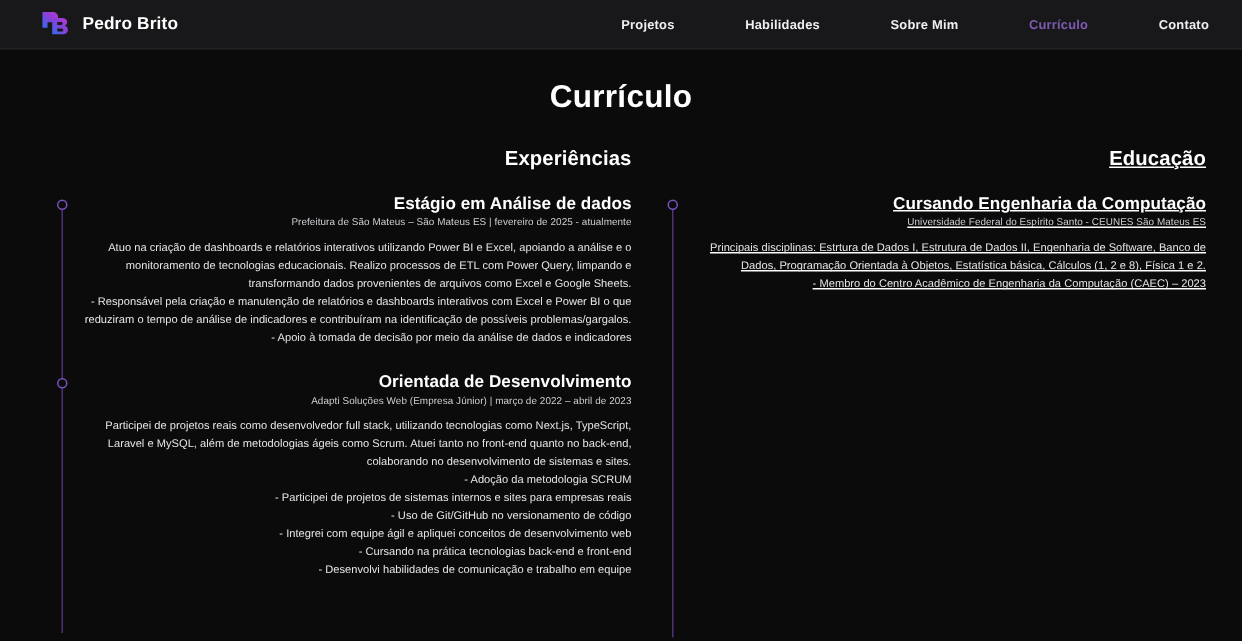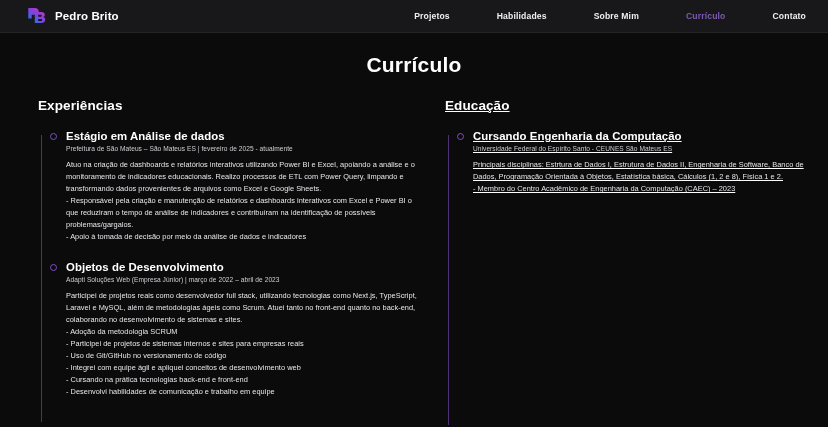--- a/index.html
+++ b/index.html
@@ -75,20 +75,21 @@
     color: #ffffff;
     margin-top: 20px;
   }
 
   
   .columns {
     display: flex;
     margin-top: 21px;
     padding: 0 24px 0 38px;
     gap: 0;
+    text-align: right;
   }
 
   .column { flex: 0 0 50%; position: relative; }
   .column.right { padding-left: 24px; text-decoration: underline; }
 
   .section-title {
     font-size: 13.5px;
     font-weight: 700;
     color: #ffffff;
     letter-spacing: .1px;
@@ -103,21 +104,21 @@
 
   .timeline-rail {
     position: absolute;
     left: 3px;
     top: 6px;
     bottom: 0;
     width: 1px;
     background: #4e3277;
   }
 
-  .timeline .entry { position: relative; margin-left: 12px; }
+  .timeline .entry { position: relative; }
   .timeline .entry + .entry { margin-top: 17px; }
 
   .entry-dot {
     position: absolute;
     left: -16px;
     top: 4px;
     width: 7px;
     height: 7px;
     border: 1px solid #7a50c0;
     border-radius: 50%;
@@ -195,29 +196,29 @@
     <h2 class="section-title">Experiências</h2>
 
     <div class="timeline">
       <span class="timeline-rail"></span>
 
       <article class="entry">
         <span class="entry-dot"></span>
         <h3 class="entry-title">Estágio em Análise de dados</h3>
         <div class="entry-meta">Prefeitura de São Mateus – São Mateus ES | fevereiro de 2025 - atualmente</div>
         <div class="entry-body">
-          <p>Atuo na criação de dashboards e relatórios interativos utilizando Power BI e Excel, apoiando a análise e o monitoramento de indicadores educacionais. Realizo processos de ETL com Power Query, limpando e transformando dados provenientes de arquivos como Excel e Google Sheets.</p>
+          <p>Atuo na criação de dashboards e relatórios interativos utilizando Power BI e Excel, apoiando a análise e o monitoramento de tecnologias educacionais. Realizo processos de ETL com Power Query, limpando e transformando dados provenientes de arquivos como Excel e Google Sheets.</p>
           <p>- Responsável pela criação e manutenção de relatórios e dashboards interativos com Excel e Power BI o que reduziram o tempo de análise de indicadores e contribuíram na identificação de possíveis problemas/gargalos.</p>
           <p>- Apoio à tomada de decisão por meio da análise de dados e indicadores</p>
         </div>
       </article>
 
       <article class="entry">
         <span class="entry-dot"></span>
-        <h3 class="entry-title">Objetos de Desenvolvimento</h3>
+        <h3 class="entry-title">Orientada de Desenvolvimento</h3>
         <div class="entry-meta">Adapti Soluções Web (Empresa Júnior) | março de 2022 – abril de 2023</div>
         <div class="entry-body">
           <p>Participei de projetos reais como desenvolvedor full stack, utilizando tecnologias como Next.js, TypeScript, Laravel e MySQL, além de metodologias ágeis como Scrum. Atuei tanto no front-end quanto no back-end, colaborando no desenvolvimento de sistemas e sites.</p>
           <p>- Adoção da metodologia SCRUM</p>
           <p>- Participei de projetos de sistemas internos e sites para empresas reais</p>
           <p>- Uso de Git/GitHub no versionamento de código</p>
           <p>- Integrei com equipe ágil e apliquei conceitos de desenvolvimento web</p>
           <p>- Cursando na prática tecnologias back-end e front-end</p>
           <p>- Desenvolvi habilidades de comunicação e trabalho em equipe</p>
         </div>

